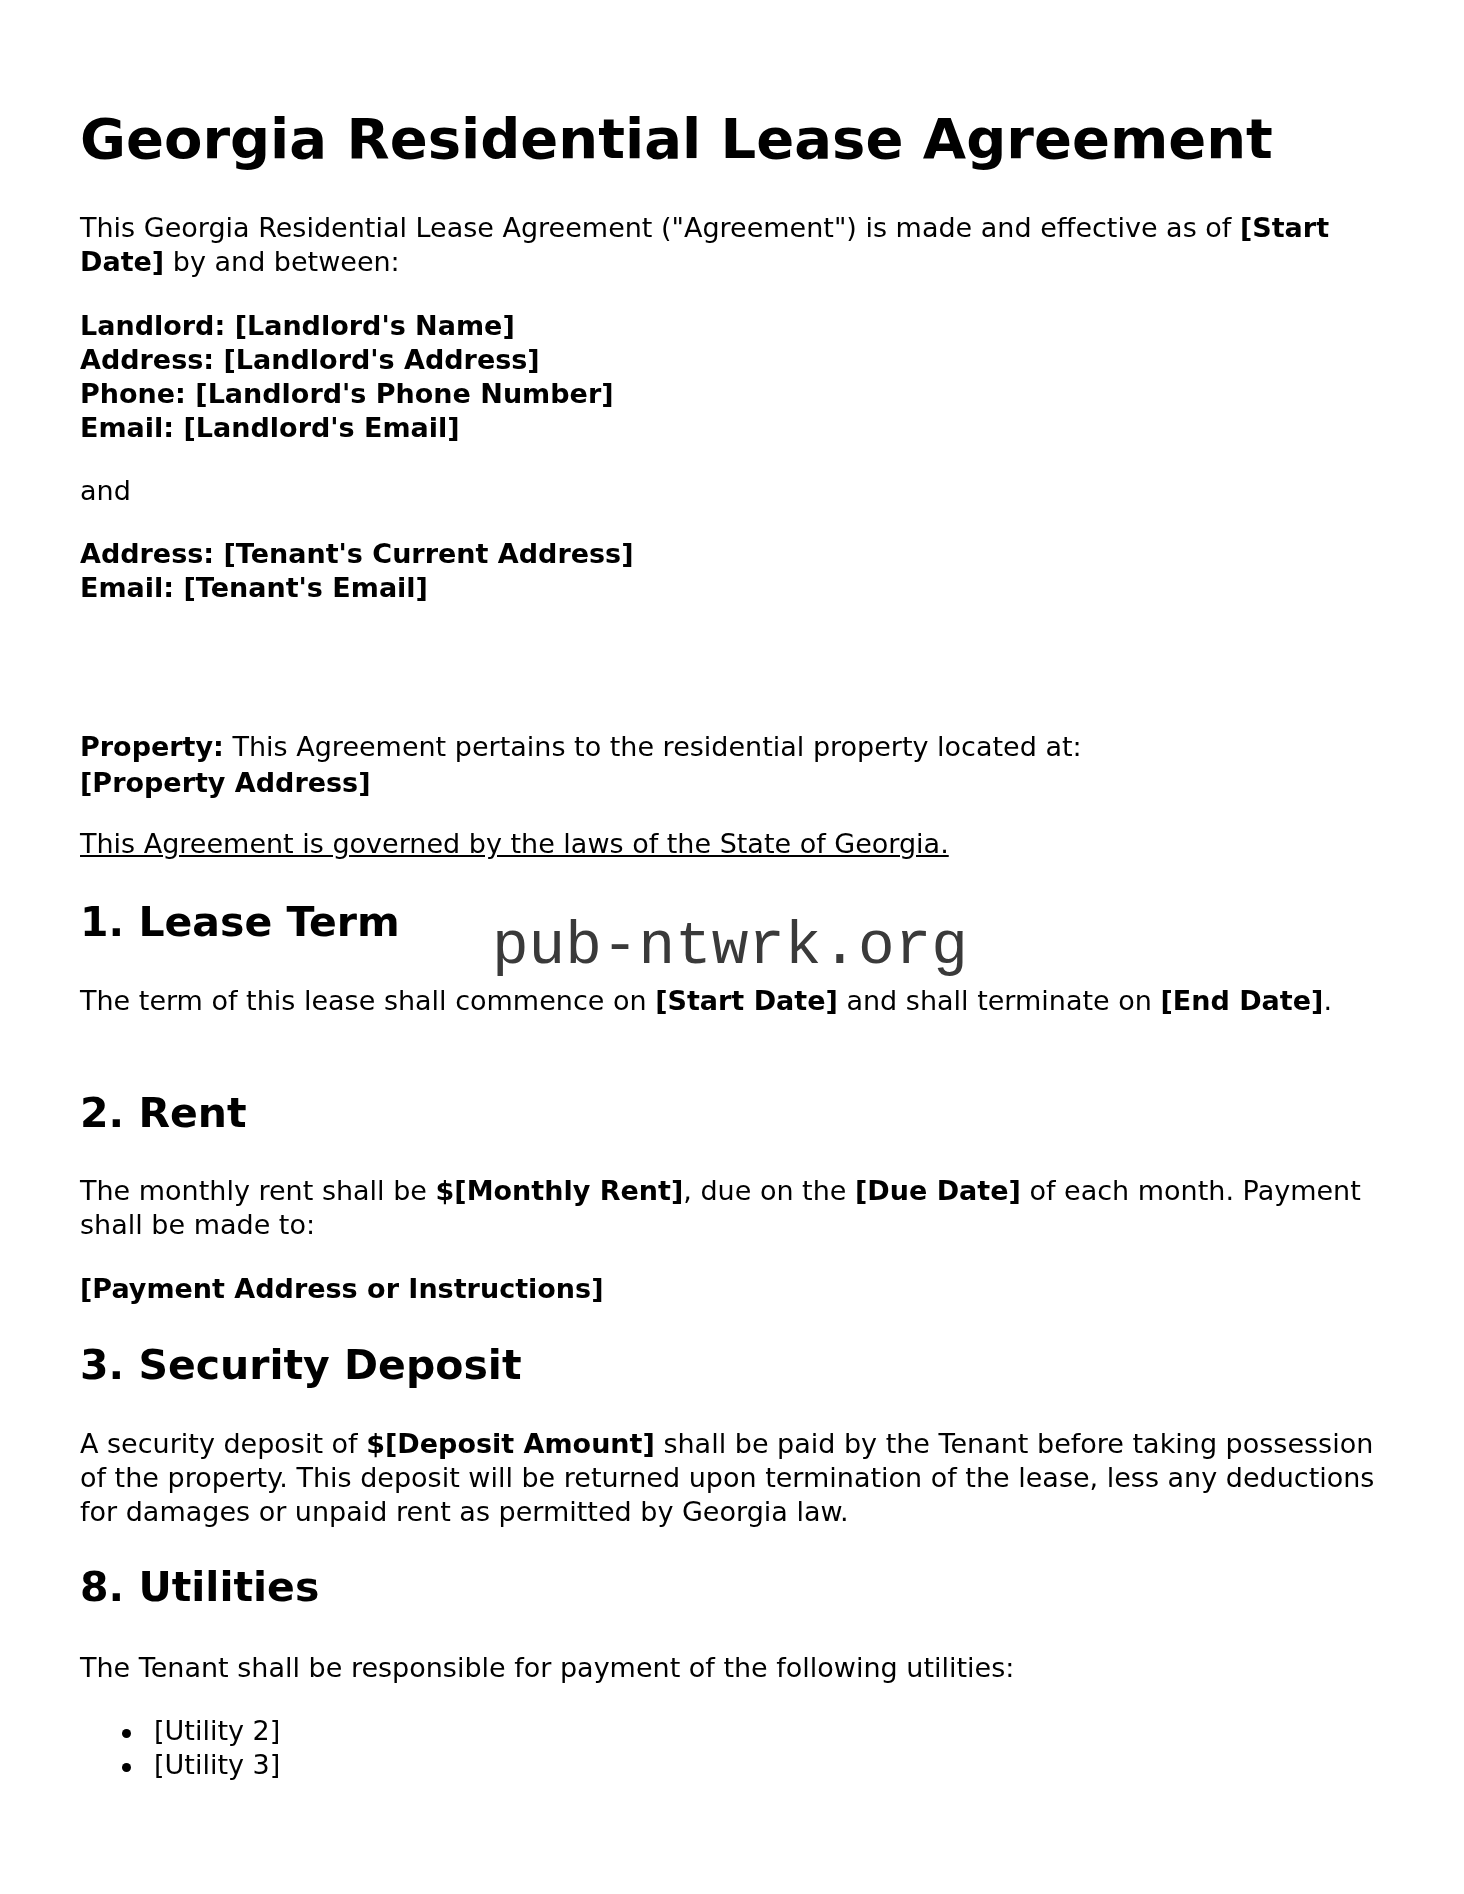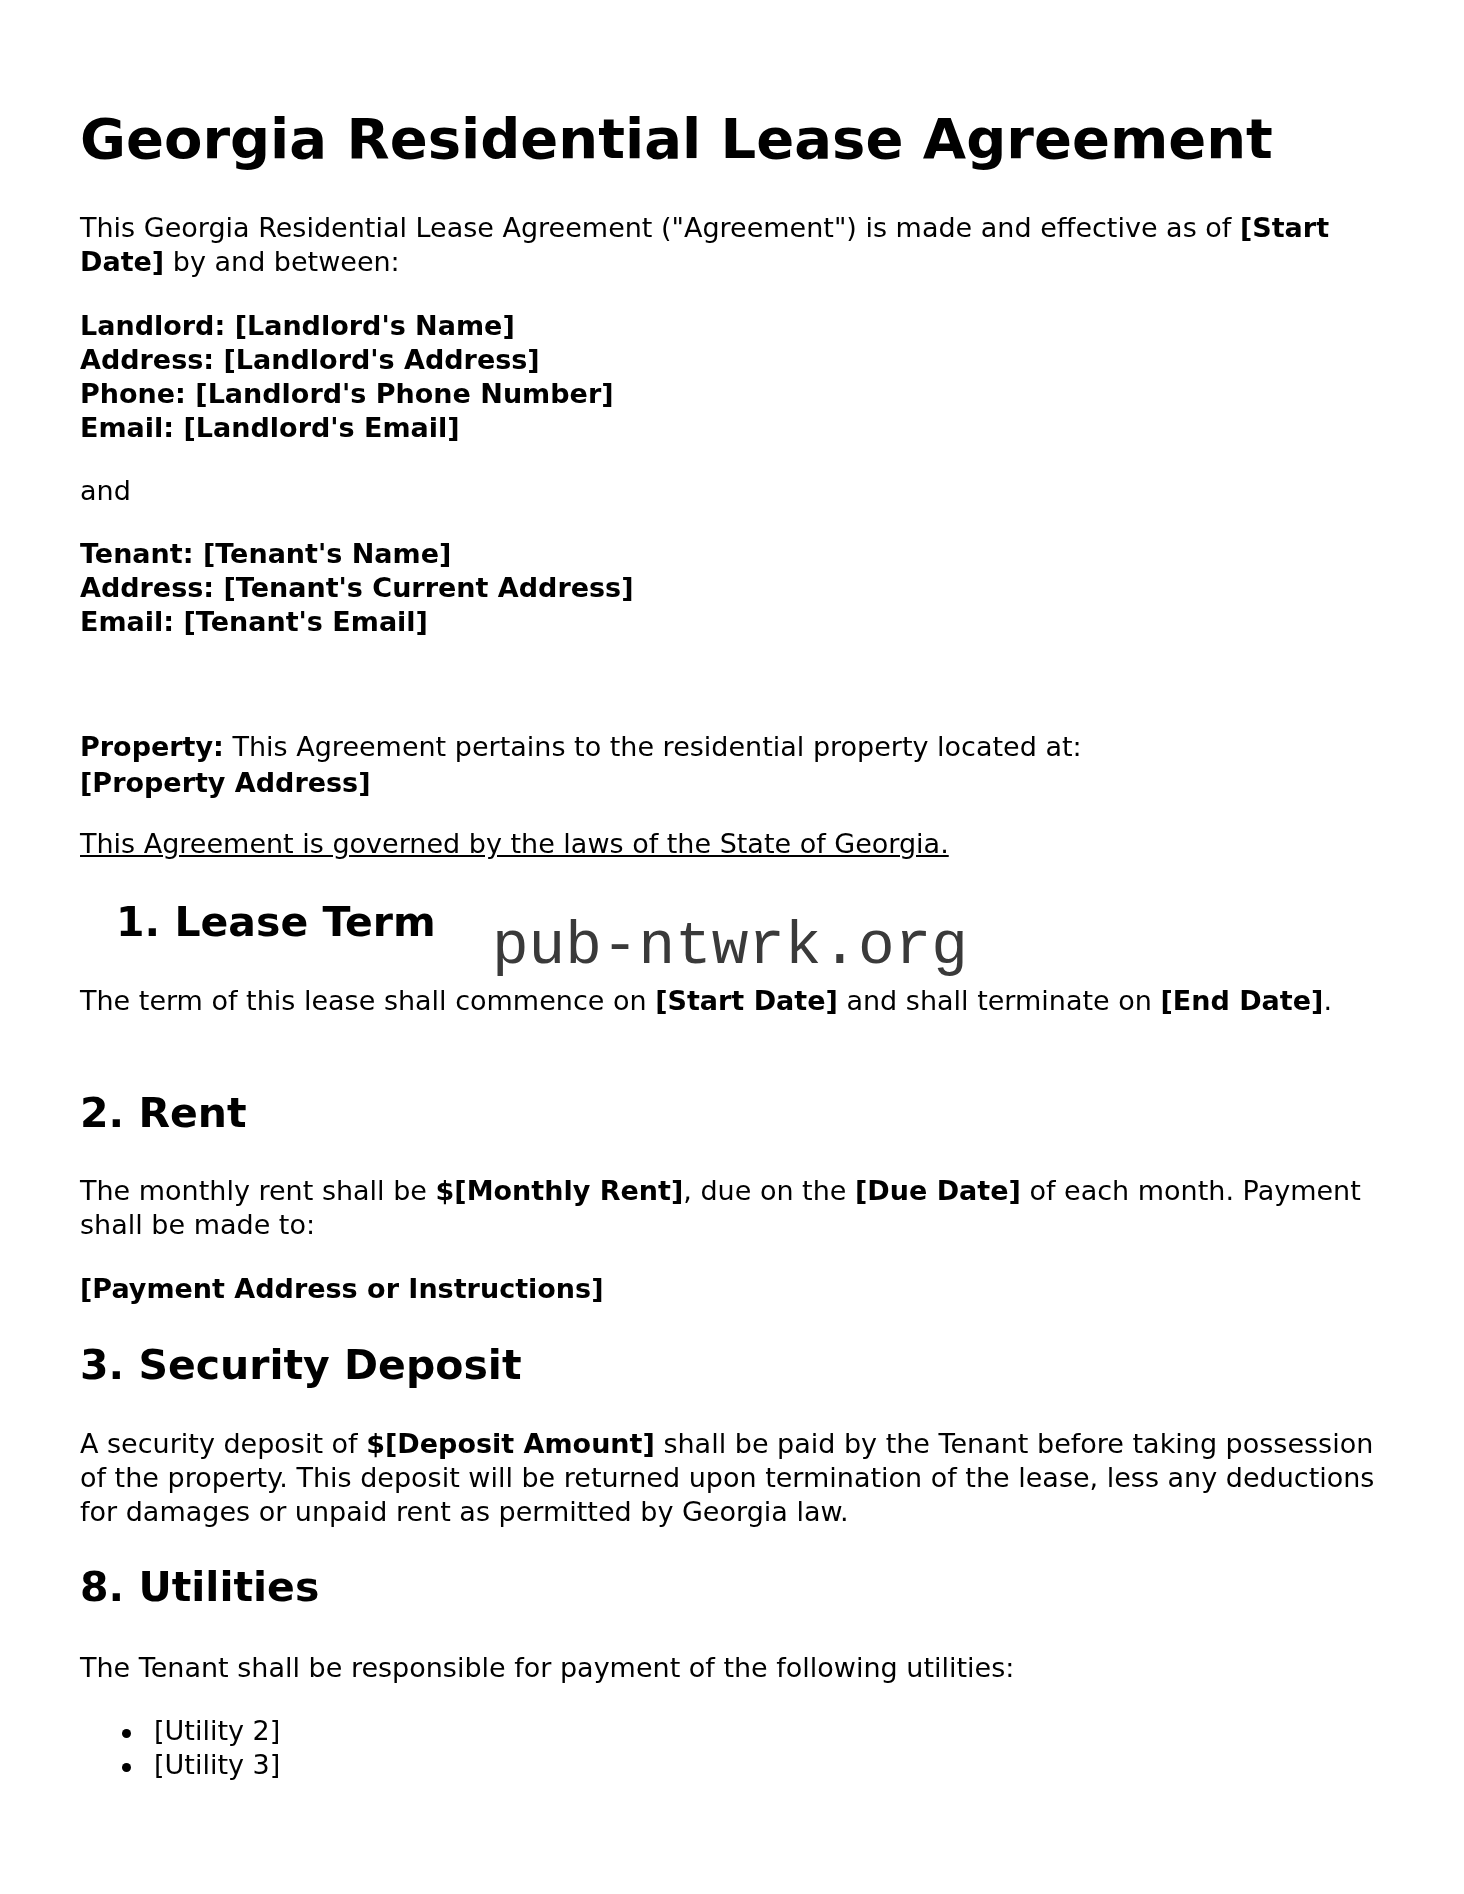--- a/index.html
+++ b/index.html
@@ -27,32 +27,31 @@
 <div class="blk p" style="top:309px; font-weight:bold;">
   <div><span>Landlord:</span> <span>[Landlord's Name]</span></div>
   <div><span>Address:</span> <span>[Landlord's Address]</span></div>
   <div><span>Phone:</span> <span>[Landlord's Phone Number]</span></div>
   <div><span>Email:</span> <span>[Landlord's Email]</span></div>
 </div>
 
 <p class="blk p" style="top:474px;">and</p>
 
 <div class="blk p" style="top:537px; font-weight:bold;">
-  <div><span>Tenant:</span> <span>[Tenant's Name]</span></div>
   <div><span>Address:</span> <span>[Tenant's Current Address]</span></div>
   <div><span>Email:</span> <span>[Tenant's Email]</span></div>
 </div>
 
 <p class="blk p" style="top:702px;margin-top:28px;"><b>Property:</b><span> This Agreement pertains to the residential property located at:</span></p>
 
 <p class="blk p" style="top:766px; font-weight:bold;">[Property Address]</p>
 
 <p class="blk p" style="top:827px;text-decoration:underline;">This Agreement is governed by the laws of the State of Georgia.</p>
 
-<h2 class="blk h2" style="top:898px;margin-left:36px;">1. Lease Term</h2>
+<h2 class="blk h2" style="top:898px;">1. Lease Term</h2>
 
 <div class="watermark">pub-ntwrk.org</div>
 
 <p class="blk p" style="top:984px;"><span>The term of this lease shall commence on </span><b>[Start Date]</b><span> and shall terminate on </span><b>[End Date]</b><span>.</span></p>
 
 <h2 class="blk h2" style="top:1089px;">2. Rent</h2>
 
 <p class="blk p" style="top:1174px;"><span>The monthly rent shall be </span><b>$[Monthly Rent]</b><span>, due on the </span><b>[Due Date]</b><span> of each month. Payment shall be made to:</span></p>
 
 <p class="blk p" style="top:1272px; font-weight:bold;">[Payment Address or Instructions]</p>

